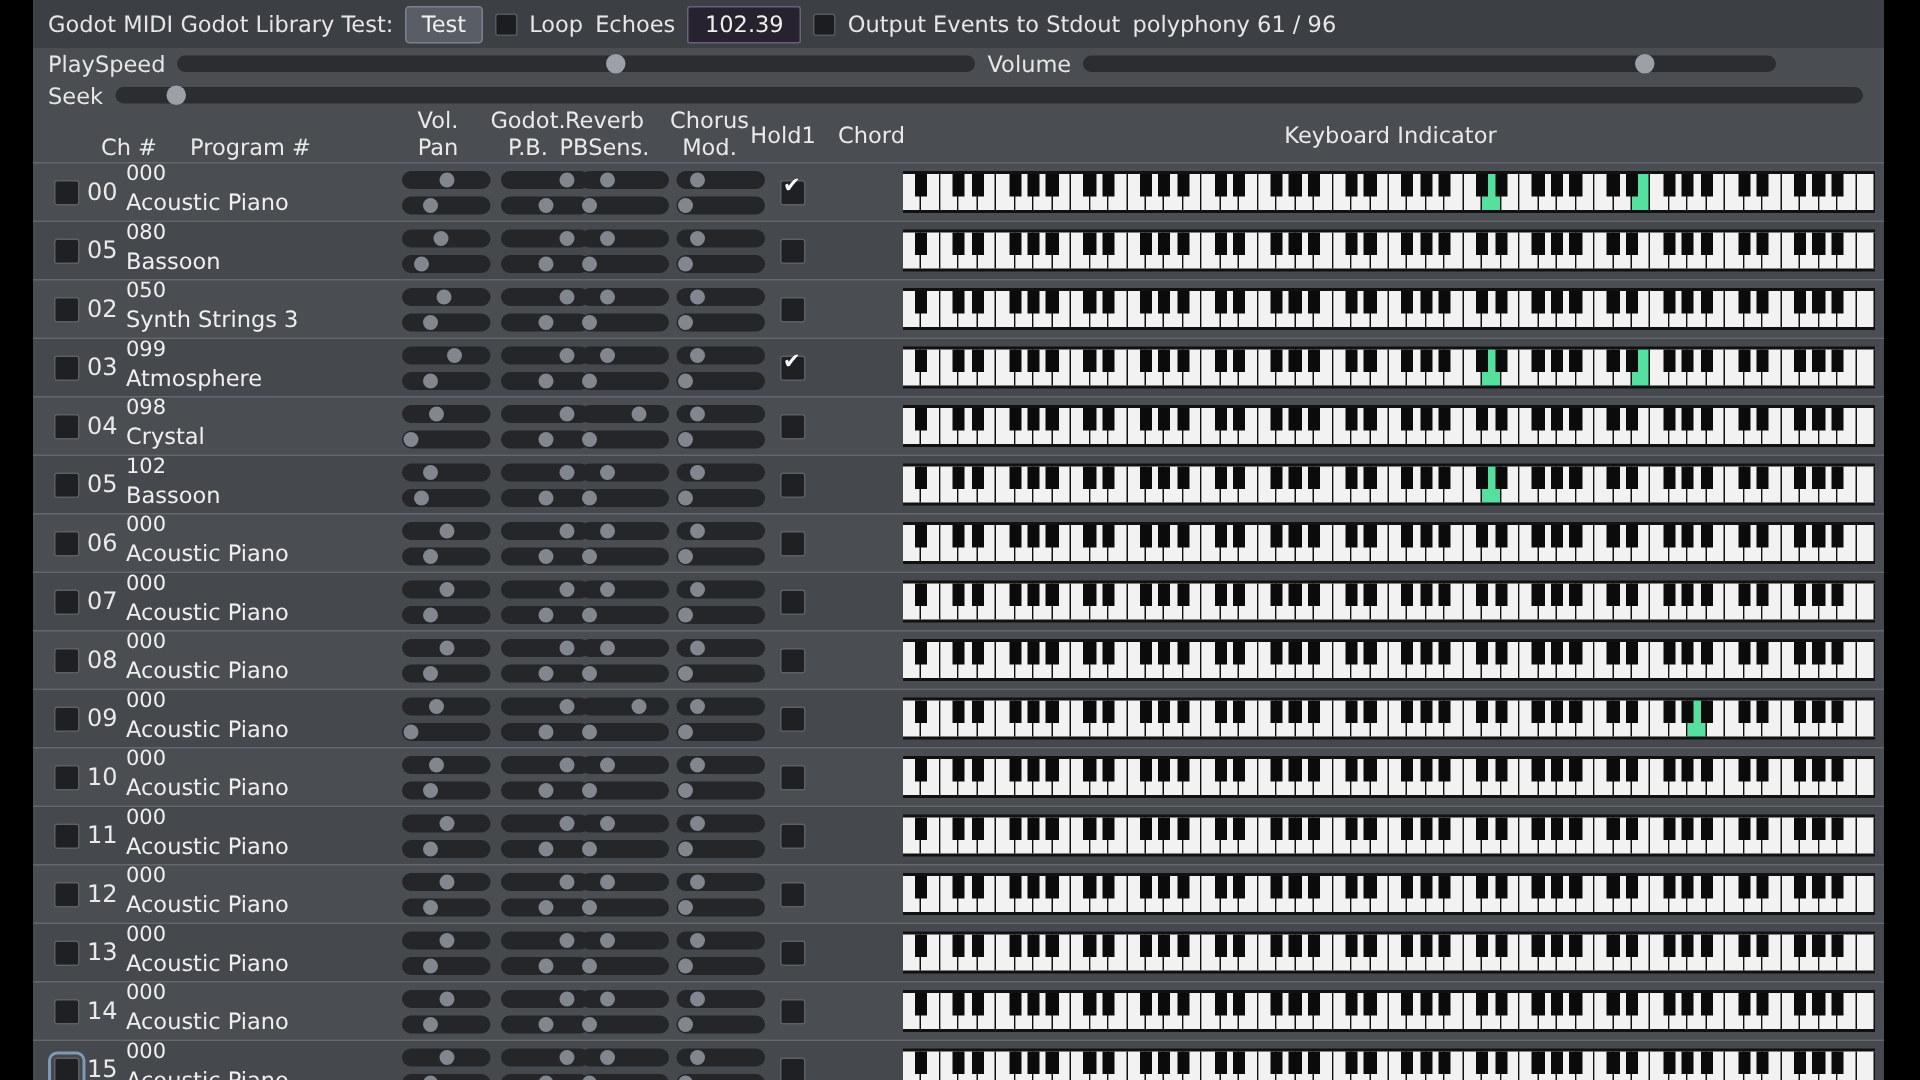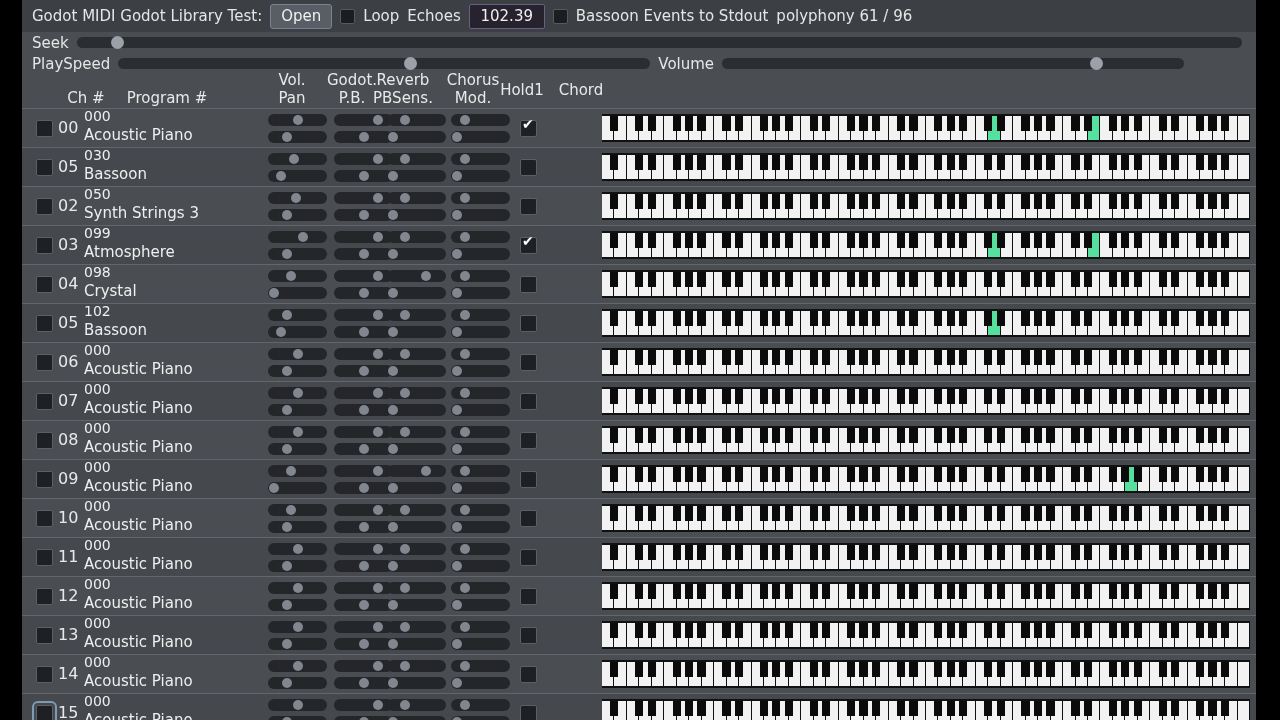--- a/index.html
+++ b/index.html
@@ -45,61 +45,62 @@
   .wk.on{background:#55e0a0;}
   .bk{position:absolute;top:2px;height:15px;background:#0b0b0b;}
 </style>
 </head>
 <body>
 
 <div id="app">
 
   <div class="topbar">
     <span class="lbl">Godot MIDI Godot Library Test:</span>
-    <span class="btn-open">Open</span>
+    <span class="btn-open">Test</span>
     <span class="chk" id="loopchk"></span>
     <span class="lbl">Loop</span>
     <span class="lbl">Echoes</span>
     <span class="num-field">102.39</span>
     <span class="chk" id="stdoutchk"></span>
-    <span class="lbl">Bassoon Events to Stdout</span>
+    <span class="lbl">Output Events to Stdout</span>
     <span class="lbl">polyphony 61 / 96</span>
-  </div>
-
-  <div class="sliderrow">
-    <span class="slab">Seek</span>
-    <span class="track" id="seek-track" style="width:1165px">
-      <span class="knob" id="seek-knob" style="left: 34.56px;"></span>
-    </span>
   </div>
 
   <div class="sliderrow">
     <span class="slab">PlaySpeed</span>
     <span class="track" id="ps-track" style="width:532px">
       <span class="knob" id="ps-knob" style="left: 285.45px;"></span>
     </span>
     <span class="slab">Volume</span>
     <span class="track" id="vol-track" style="width:462px">
       <span class="knob" id="vol-knob" style="left: 368.18px;"></span>
+    </span>
+  </div>
+
+  <div class="sliderrow">
+    <span class="slab">Seek</span>
+    <span class="track" id="seek-track" style="width:1165px">
+      <span class="knob" id="seek-knob" style="left: 34.56px;"></span>
     </span>
   </div>
 
   <div class="thead">
     <span class="th" style="left:34px;width:60px">Ch #</span>
     <span class="th" style="left:80px;width:130px">Program #</span>
     <span class="th" style="left:240px;width:60px;bottom:20px">Vol.</span>
     <span class="th" style="left:240px;width:60px">Pan</span>
     <span class="th" style="left:300px;width:60px;bottom:20px">Godot.</span>
     <span class="th" style="left:300px;width:60px">P.B.</span>
     <span class="th" style="left:338px;width:86px;bottom:20px">Reverb</span>
     <span class="th" style="left:338px;width:86px">PBSens.</span>
     <span class="th" style="left:408px;width:86px;bottom:20px">Chorus</span>
     <span class="th" style="left:408px;width:86px">Mod.</span>
     <span class="th" style="left:472px;width:56px;bottom:10px">Hold1</span>
     <span class="th" style="left:528px;width:62px;bottom:10px">Chord</span>
+    <span class="th" style="left:580px;width:650px;bottom:10px">Keyboard Indicator</span>
   </div>
 
   <div class="grid" id="grid">
       <div class="row"><span class="cellchk"></span><span class="chnum">00</span><span class="prognum">000</span><span class="progname">Acoustic Piano</span><span class="mini" style="left: 246px; width: 59px; top: 5px;">
           <span class="mk" style="left: 24.5px;"></span>
         </span><span class="mini" style="left: 246px; width: 59px; top: 22px;">
           <span class="mk" style="left: 13.72px;"></span>
         </span><span class="mini" style="left: 312px; width: 59px; top: 5px;">
           <span class="mk" style="left: 39.2px;"></span>
         </span><span class="mini" style="left: 312px; width: 59px; top: 22px;">
@@ -195,21 +196,21 @@
           <span class="bk" style="left: 481.763px; width: 8.22462px;"></span>
           <span class="bk" style="left: 506.686px; width: 8.22462px;"></span>
           <span class="bk" style="left: 519.148px; width: 8.22462px;"></span>
           <span class="bk" style="left: 531.609px; width: 8.22462px;"></span>
           <span class="bk" style="left: 556.532px; width: 8.22462px;"></span>
           <span class="bk" style="left: 568.994px; width: 8.22462px;"></span>
           <span class="bk" style="left: 593.917px; width: 8.22462px;"></span>
           <span class="bk" style="left: 606.378px; width: 8.22462px;"></span>
           <span class="bk" style="left: 618.84px; width: 8.22462px;"></span>
         </div></div>
-      <div class="row"><span class="cellchk"></span><span class="chnum">05</span><span class="prognum">030</span><span class="progname">Bassoon</span><span class="mini" style="left: 246px; width: 59px; top: 5px;">
+      <div class="row"><span class="cellchk"></span><span class="chnum">05</span><span class="prognum">080</span><span class="progname">Bassoon</span><span class="mini" style="left: 246px; width: 59px; top: 5px;">
           <span class="mk" style="left: 21.07px;"></span>
         </span><span class="mini" style="left: 246px; width: 59px; top: 22px;">
           <span class="mk" style="left: 7.84px;"></span>
         </span><span class="mini" style="left: 312px; width: 59px; top: 5px;">
           <span class="mk" style="left: 39.2px;"></span>
         </span><span class="mini" style="left: 312px; width: 59px; top: 22px;">
           <span class="mk" style="left: 24.5px;"></span>
         </span><span class="mini" style="left: 365px; width: 59px; top: 5px;">
           <span class="mk" style="left: 13.23px;"></span>
         </span><span class="mini" style="left: 365px; width: 59px; top: 22px;">

